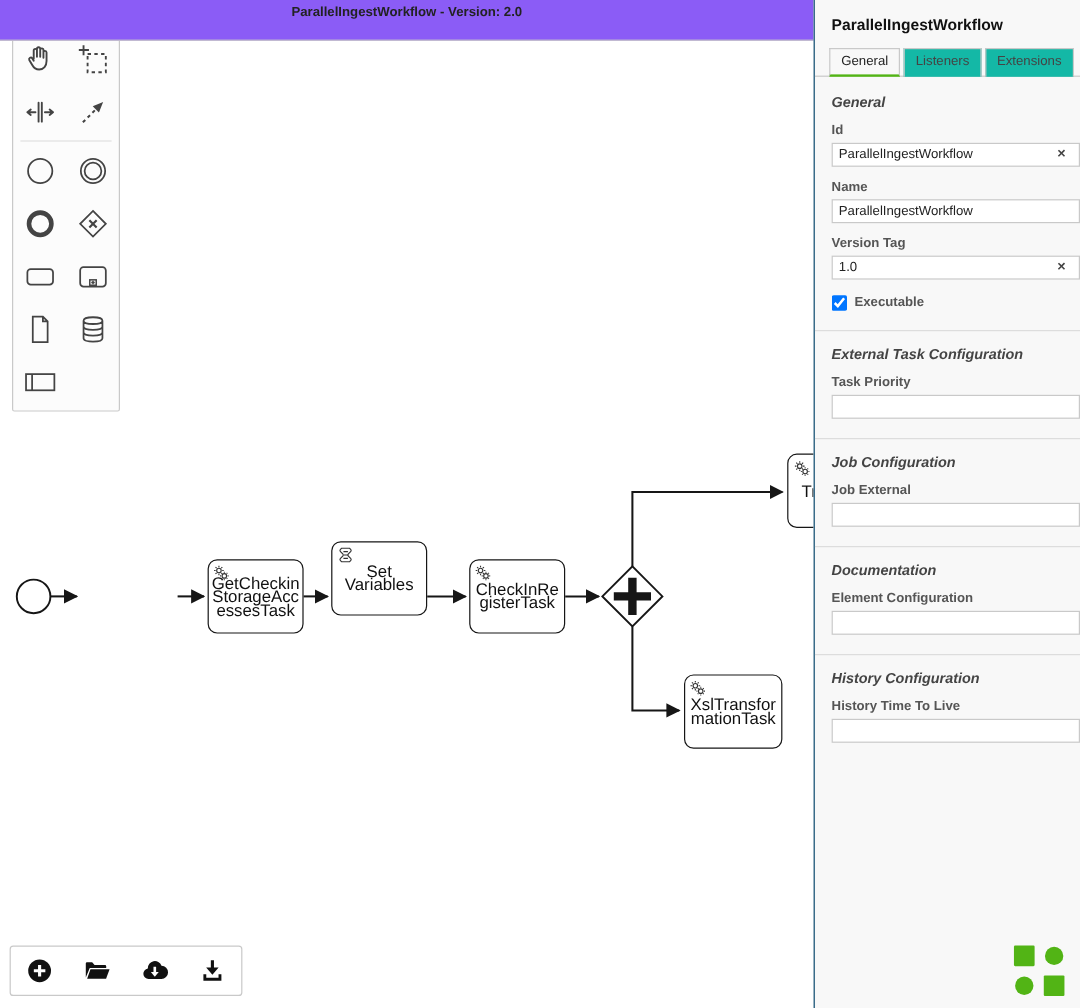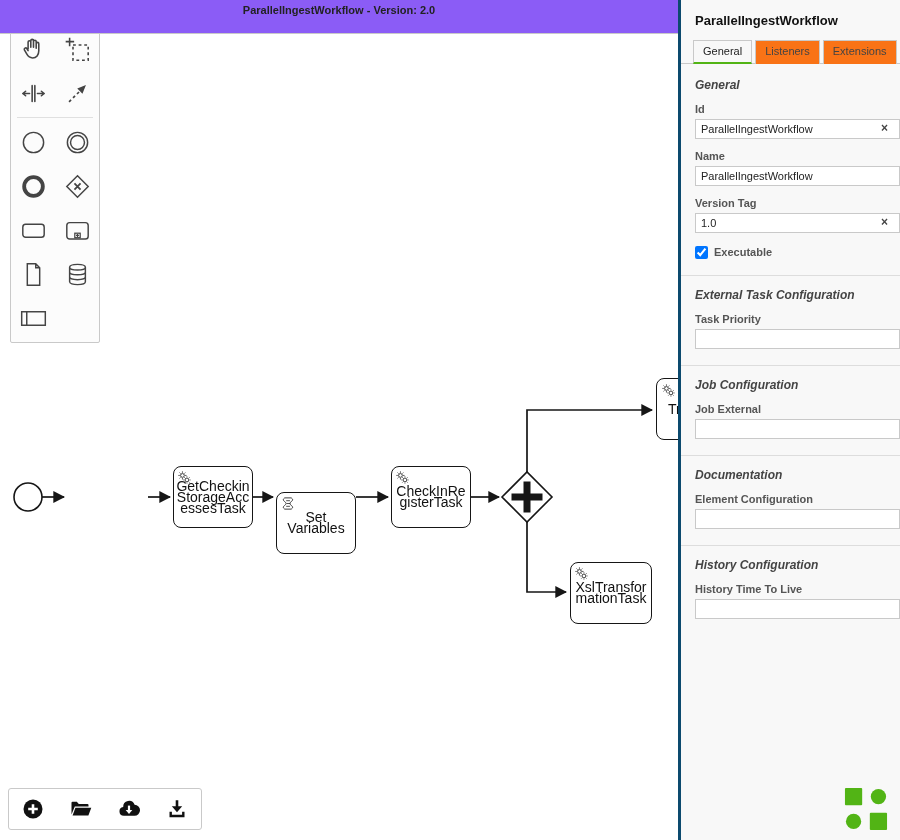--- a/index.html
+++ b/index.html
@@ -31,24 +31,24 @@
 
   
   .io-toolbar { position:absolute; left:8px; top:788px; height:42px; background:#fff;
                 border:1px solid #c9c9c9; border-radius:3px; display:flex; align-items:center;
                 padding:0 12px; gap:24px; z-index:5; }
   .iobtn { width:24px; height:24px; cursor:pointer; background:none; border:none; padding:0; }
   .iobtn svg { width:24px; height:24px; }
 
   
   .props { position:absolute; left:678px; top:0; width:222px; height:840px; background:#f8f8f8;
-           border-left:3px solid #0c4a6e; z-index:10; overflow:hidden; }
+           border-left:1px solid #0c4a6e; z-index:10; overflow:hidden; }
   .ptitle { font-size:13px; font-weight:bold; color:#111; padding:13px 10px 12px 14px; }
   .tabs { display:flex; padding-left:12px; border-bottom:1px solid #c9c9c9; }
-  .tab { font-size:11px; color:#444; background:#f97316; border:1px solid #c9c9c9; border-bottom:none;
+  .tab { font-size:11px; color:#444; background:#14b8a6; border:1px solid #c9c9c9; border-bottom:none;
          padding:4px 9px 5px; margin-right:3px; margin-bottom:-1px; cursor:pointer; }
   .tab.active { background:#f8f8f8; color:#222; border-bottom:2px solid #52b415; }
   .pbody { padding:0 0 0 14px; }
   .pgroup { border-top:1px solid #ddd; margin:16px 0 0 -14px; padding:12px 0 0 14px; }
   .pgroup.first { border-top:none; margin-top:2px; padding-top:12px; }
   .ghead { font-size:12px; font-weight:bold; font-style:italic; color:#444; margin-bottom:4px; }
   .flabel { font-size:11px; font-weight:bold; color:#555; margin:11px 0 4px; }
   .iwrap { position:relative; }
   .ptext { width:100%; height:20px; border:1px solid #c9c9c9; background:#fff; font-size:11px;
            color:#222; padding:2px 18px 2px 5px; font-family:"Liberation Sans", sans-serif; }
@@ -174,21 +174,21 @@
     </svg>
 
 
     <div class="task" style="left:173px;top:466px;width:80px;height:62px">
       <svg class="task-icon">
           <use href="#i-gear"></use>
         </svg>
       <div class="task-label break">GetCheckinStorageAccessesTask</div>
     </div>
 
-    <div class="task" style="left:276px;top:492px;width:80px;height:62px">
+    <div class="task" style="left:276px;top:451px;width:80px;height:62px">
       <svg class="task-icon">
           <use href="#i-script"></use>
         </svg>
       <div class="task-label">Set Variables</div>
     </div>
 
     <div class="task" style="left:391px;top:466px;width:80px;height:62px">
       <svg class="task-icon">
           <use href="#i-gear"></use>
         </svg>

